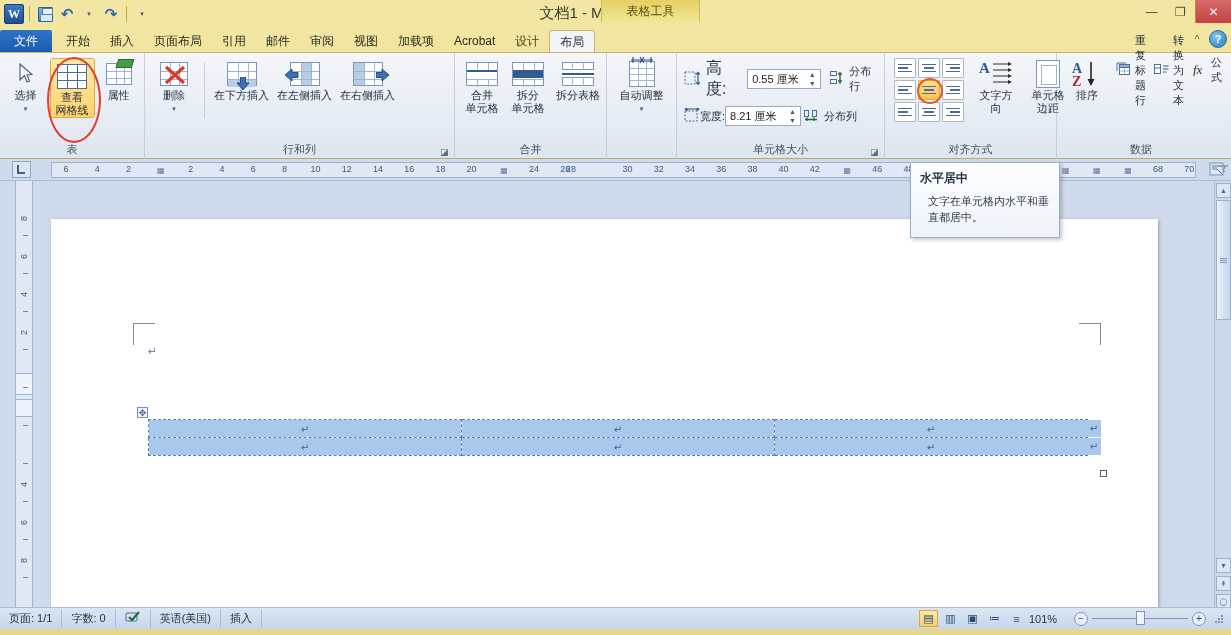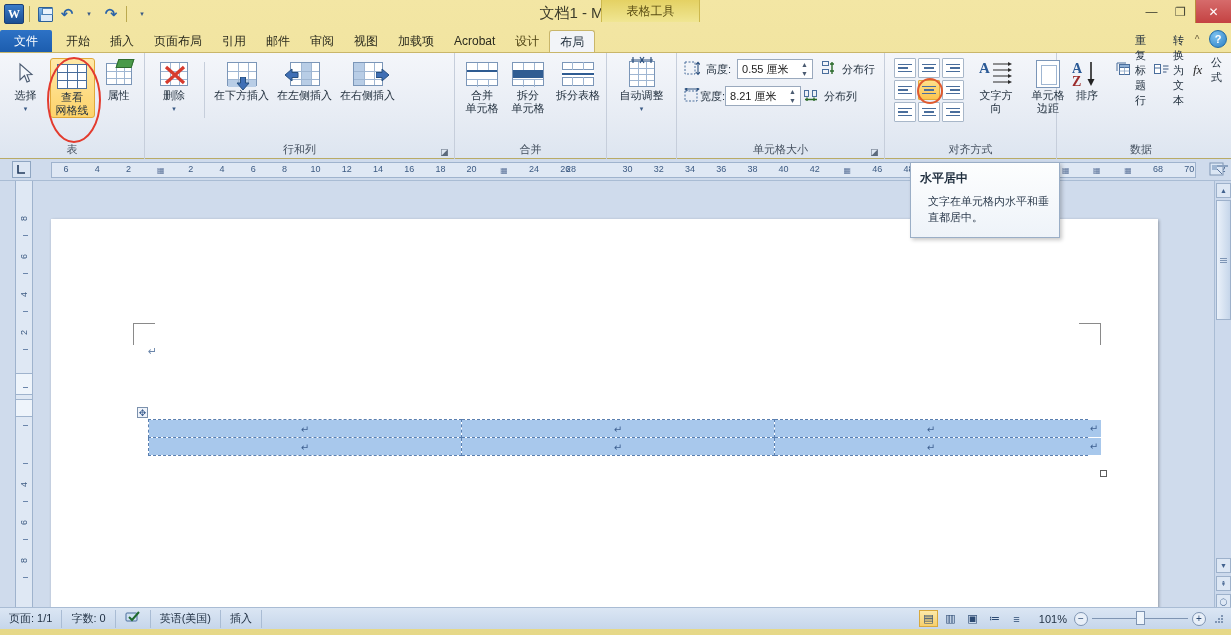--- a/index.html
+++ b/index.html
@@ -425,21 +425,21 @@
 
     <div class="group" style="width:208px;">
       <div class="grow" style="flex-direction:column; padding-left:7px; gap:5px;">
         <div style="display:flex; align-items:center; gap:6px;">
           <div class="mini-icon">
             <svg width="16" height="16" viewBox="0 0 16 16">
               <rect x="1" y="1" width="10" height="12" fill="none" stroke="#4a6e9c" stroke-dasharray="2,1.5"></rect>
               <path d="M14 2 L14 13 M11.8 3.6 L14 1.4 L16 3.6 M11.8 11 L14 13.5 L16 11" stroke="#2b4f7d" stroke-width="1.1" fill="none"></path>
             </svg>
           </div>
-          <span style="font-size:11px;color:#23313f;">高度:</span>
+          <span style="font-size:16px;color:#23313f;">高度:</span>
           <div class="spinbox">
             <span>0.55 厘米</span>
             <span class="spin-arrows">
                 <span>▲</span>
                 <span>▼</span>
               </span>
           </div>
           <div class="smlbtn">
             <span class="mini-icon">
               <svg width="14" height="14" viewBox="0 0 14 14">
@@ -759,21 +759,21 @@
     </div>
     <div class="sitem">英语(美国)</div>
     <div class="sitem">插入</div>
 
     <div class="sright">
       <div class="viewbtn on">▤</div>
       <div class="viewbtn">▥</div>
       <div class="viewbtn">▣</div>
       <div class="viewbtn">≔</div>
       <div class="viewbtn">≡</div>
-      <div style="width:42px;text-align:right;padding-right:4px;">101%</div>
+      <div style="width:42px;text-align:left;padding-right:4px;">101%</div>
       <div class="zslider">
         <div class="zbtn">−</div>
         <div class="ztrack">
             <div class="zthumb"></div>
           </div>
         <div class="zbtn">+</div>
       </div>
       <div class="grip">
         <svg width="12" height="12" viewBox="0 0 12 12">
           <g fill="#7f95b3">

